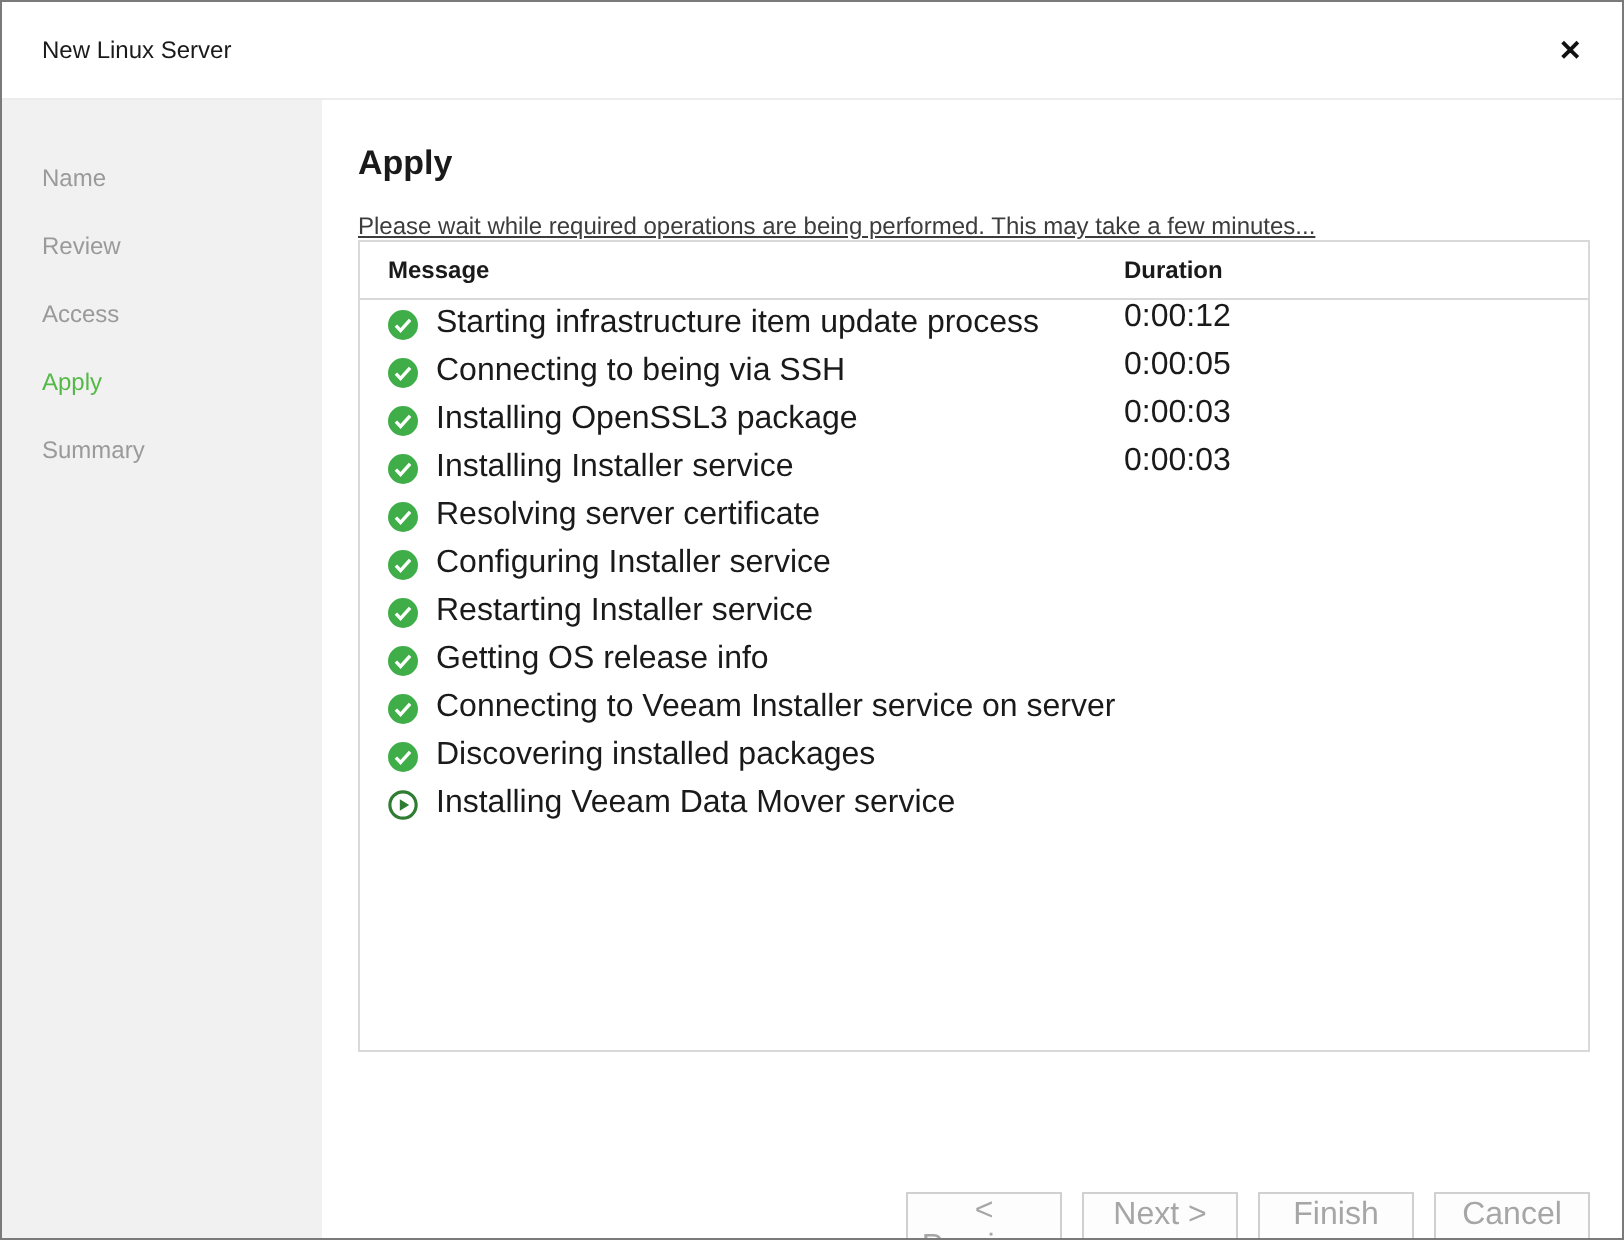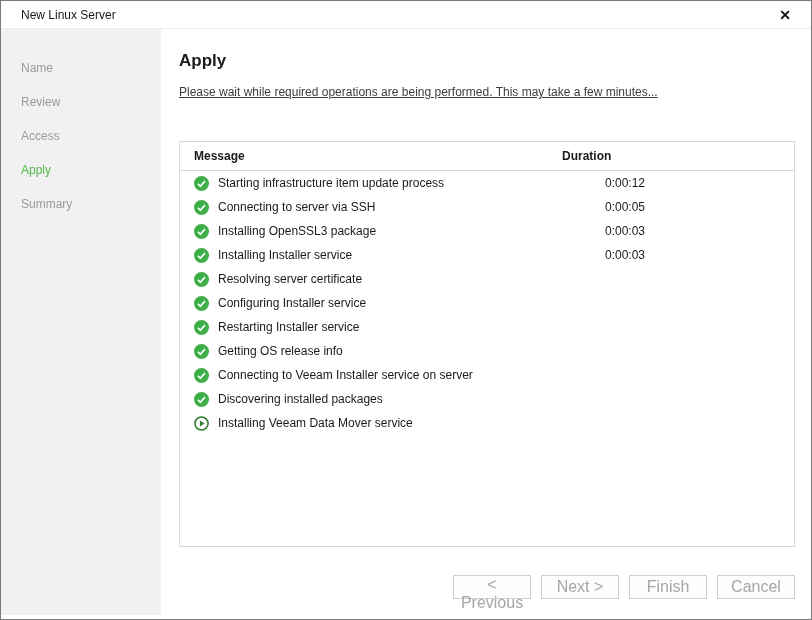--- a/index.html
+++ b/index.html
@@ -9,21 +9,21 @@
   .window {
     position: relative;
     width: 812px;
     height: 620px;
     border: 1px solid #7a7a7a;
     background: #ffffff;
     overflow: hidden;
   }
 
   .titlebar {
-    height: 28px;
+    height: 49px;
     display: flex;
     align-items: center;
     justify-content: space-between;
     padding: 0 16px 0 20px;
     background: #ffffff;
     border-bottom: 1px solid #ececec;
     text-align: center;
   }
   .titlebar .title { font-size: 12px; color: #1a1a1a; }
   .titlebar .close {
@@ -58,45 +58,42 @@
   }
   .main h1 {
     font-size: 17px;
     font-weight: bold;
     color: #1a1a1a;
     margin: 8px 0 14px 0;
   }
   .desc { font-size: 12px; color: #3c3c3c; text-decoration: underline; }
 
   .table {
-    margin-top: 42px;
     border: 1px solid #d9d9d9;
     height: 406px;
     background: #ffffff;
     overflow: hidden;
   }
   .thead {
     display: flex;
     align-items: center;
     height: 29px;
     border-bottom: 1px solid #d9d9d9;
     font-size: 12px;
     font-weight: bold;
     color: #1a1a1a;
   }
   .col-msg { width: 382px; padding-left: 14px; }
   .col-dur { flex: 1; }
 
   .trow {
     display: flex;
-    align-items: center;
     height: 24px;
-    font-size: 12px;
+    font-size: 16px;
     color: #1a1a1a;
-    gap: 43px;
   }
   .msgcell {
     width: 382px;
     padding-left: 14px;
     display: flex;
     align-items: center;
     gap: 9px;
     overflow: hidden;
     white-space: nowrap;
   }
@@ -166,21 +163,21 @@
               <span class="durcell">0:00:12</span>
             </div>
             <div class="trow">
               <span class="msgcell">
                 <span class="status">
                   <svg viewBox="0 0 16 16" width="15" height="15">
                     <circle cx="8" cy="8" r="8" fill="#3fae49"></circle>
                     <path d="M4.2 8.3l2.5 2.6 5.1-5.6" stroke="#ffffff" stroke-width="1.8" fill="none"></path>
                   </svg>
                 </span>
-                <span>Connecting to server via SSH</span>
+                <span>Connecting to being via SSH</span>
               </span>
               <span class="durcell">0:00:05</span>
             </div>
             <div class="trow">
               <span class="msgcell">
                 <span class="status">
                   <svg viewBox="0 0 16 16" width="15" height="15">
                     <circle cx="8" cy="8" r="8" fill="#3fae49"></circle>
                     <path d="M4.2 8.3l2.5 2.6 5.1-5.6" stroke="#ffffff" stroke-width="1.8" fill="none"></path>
                   </svg>

